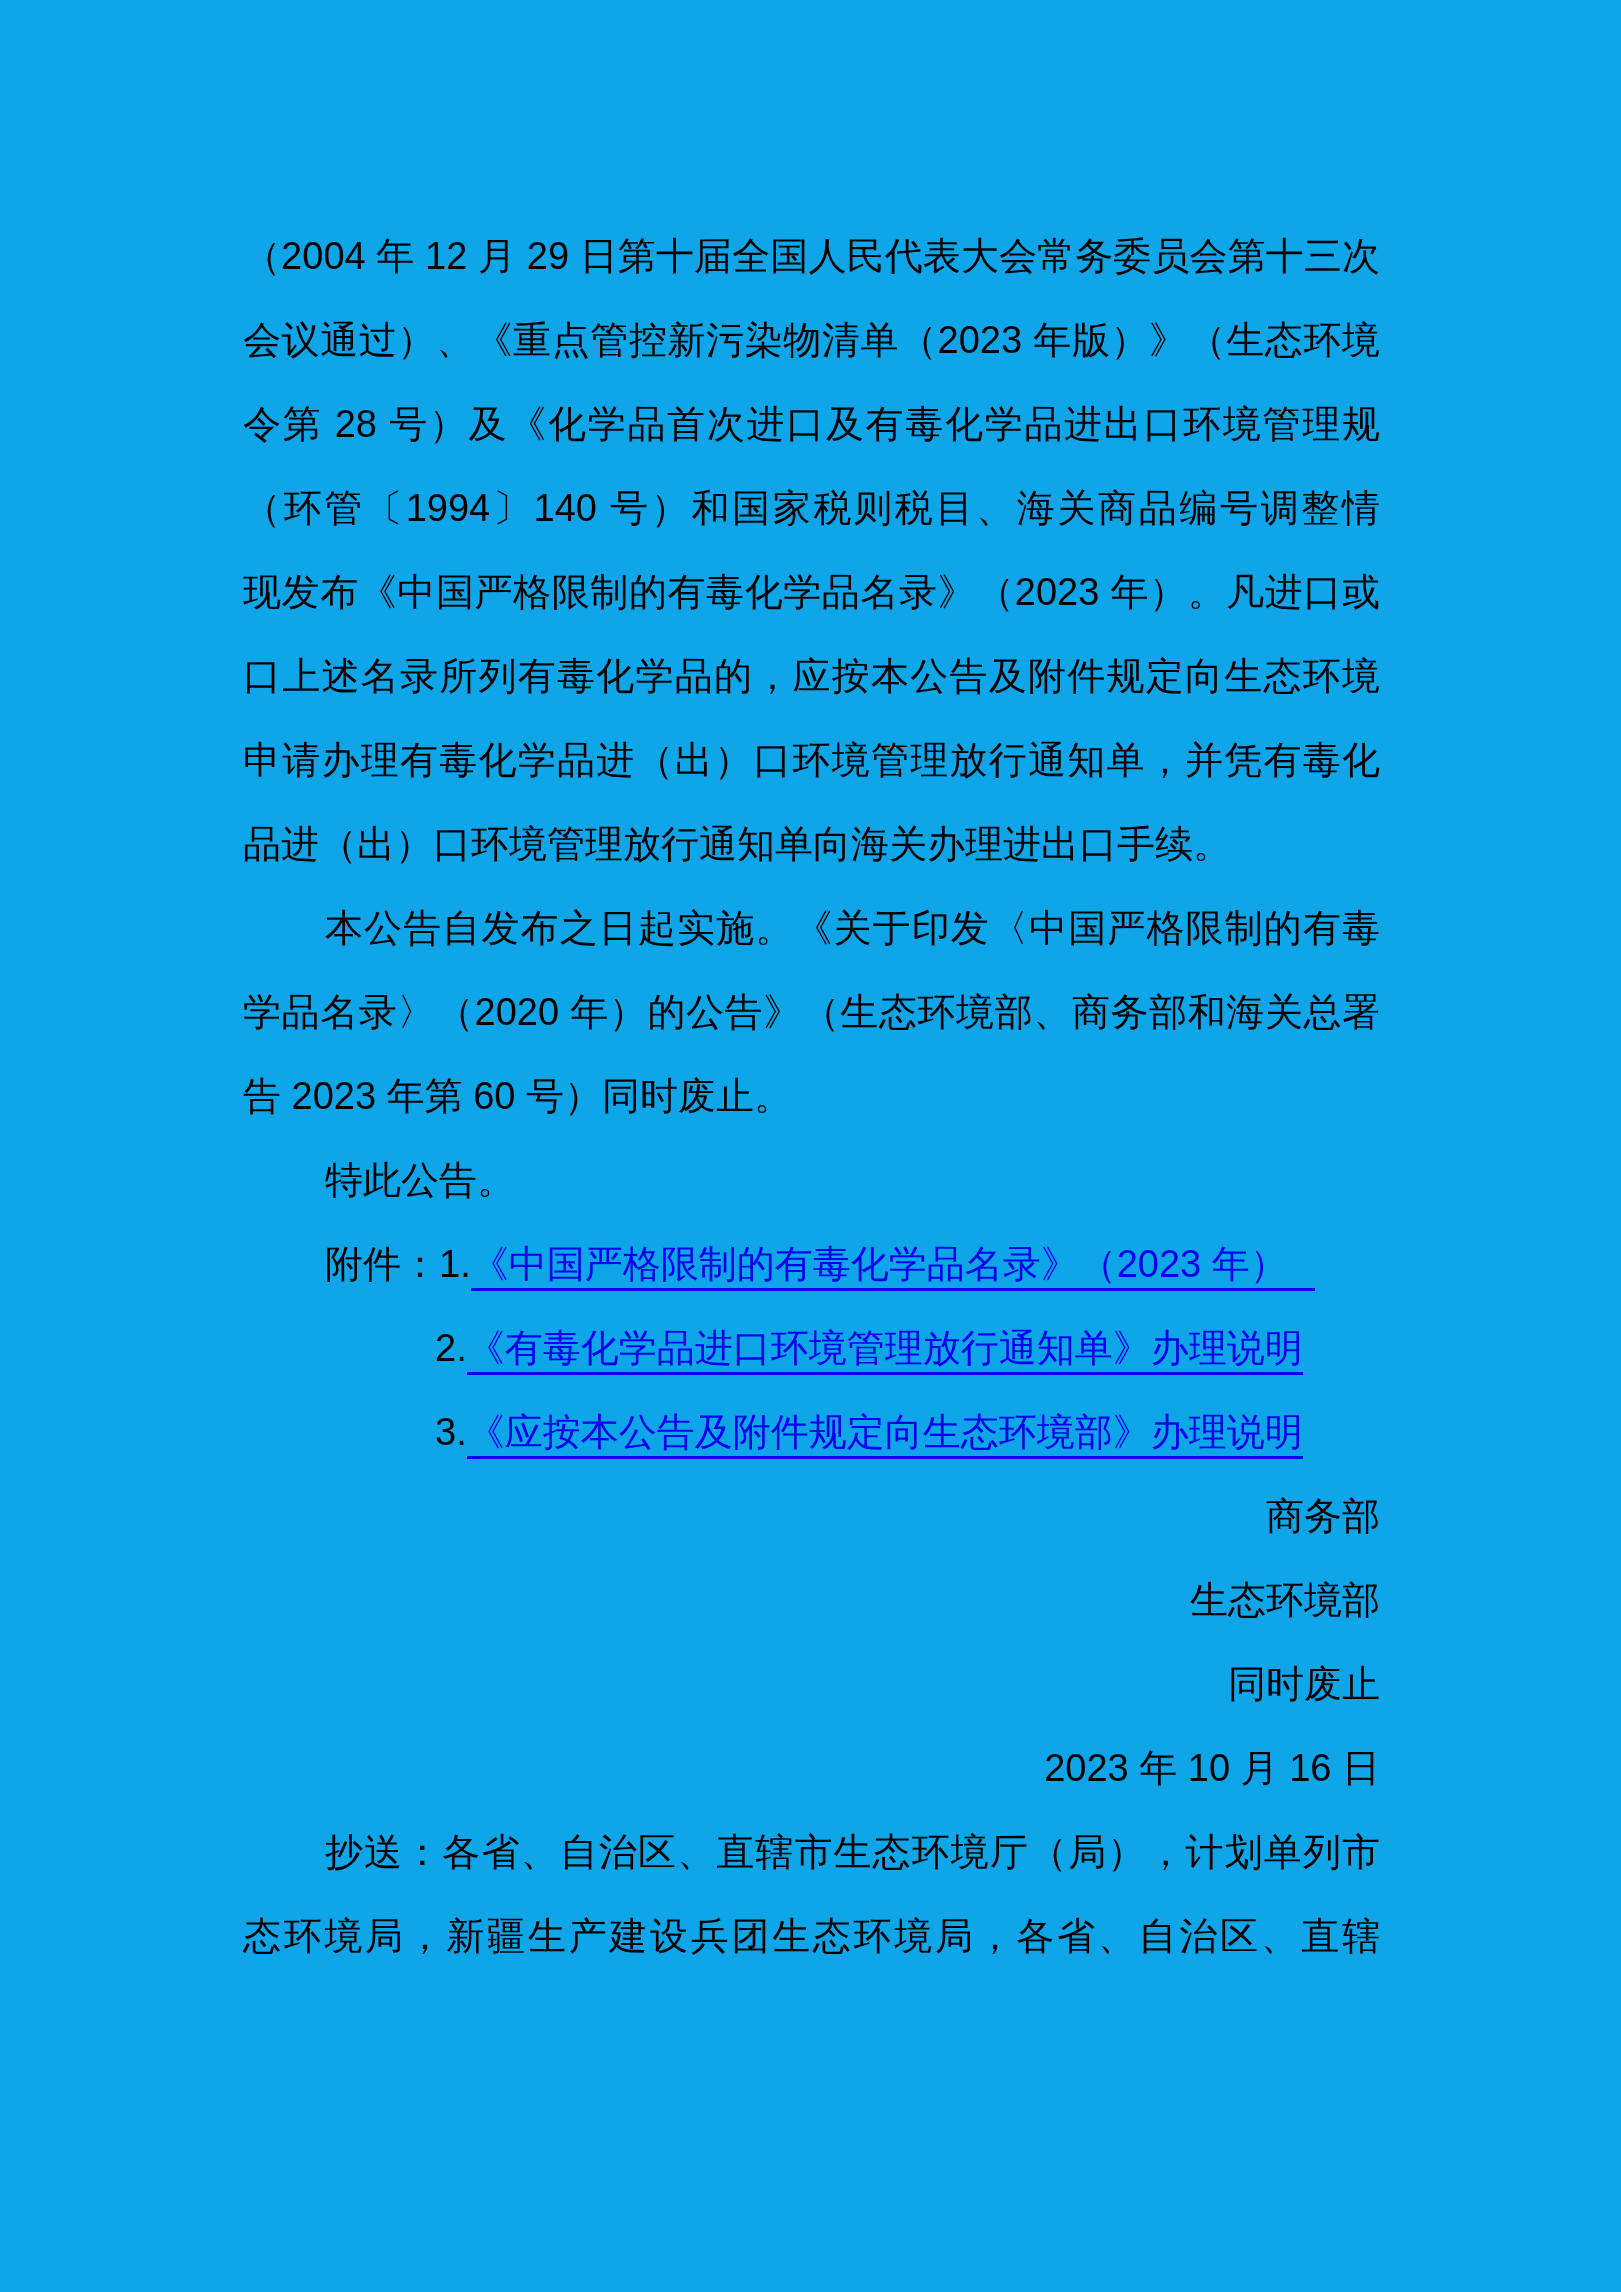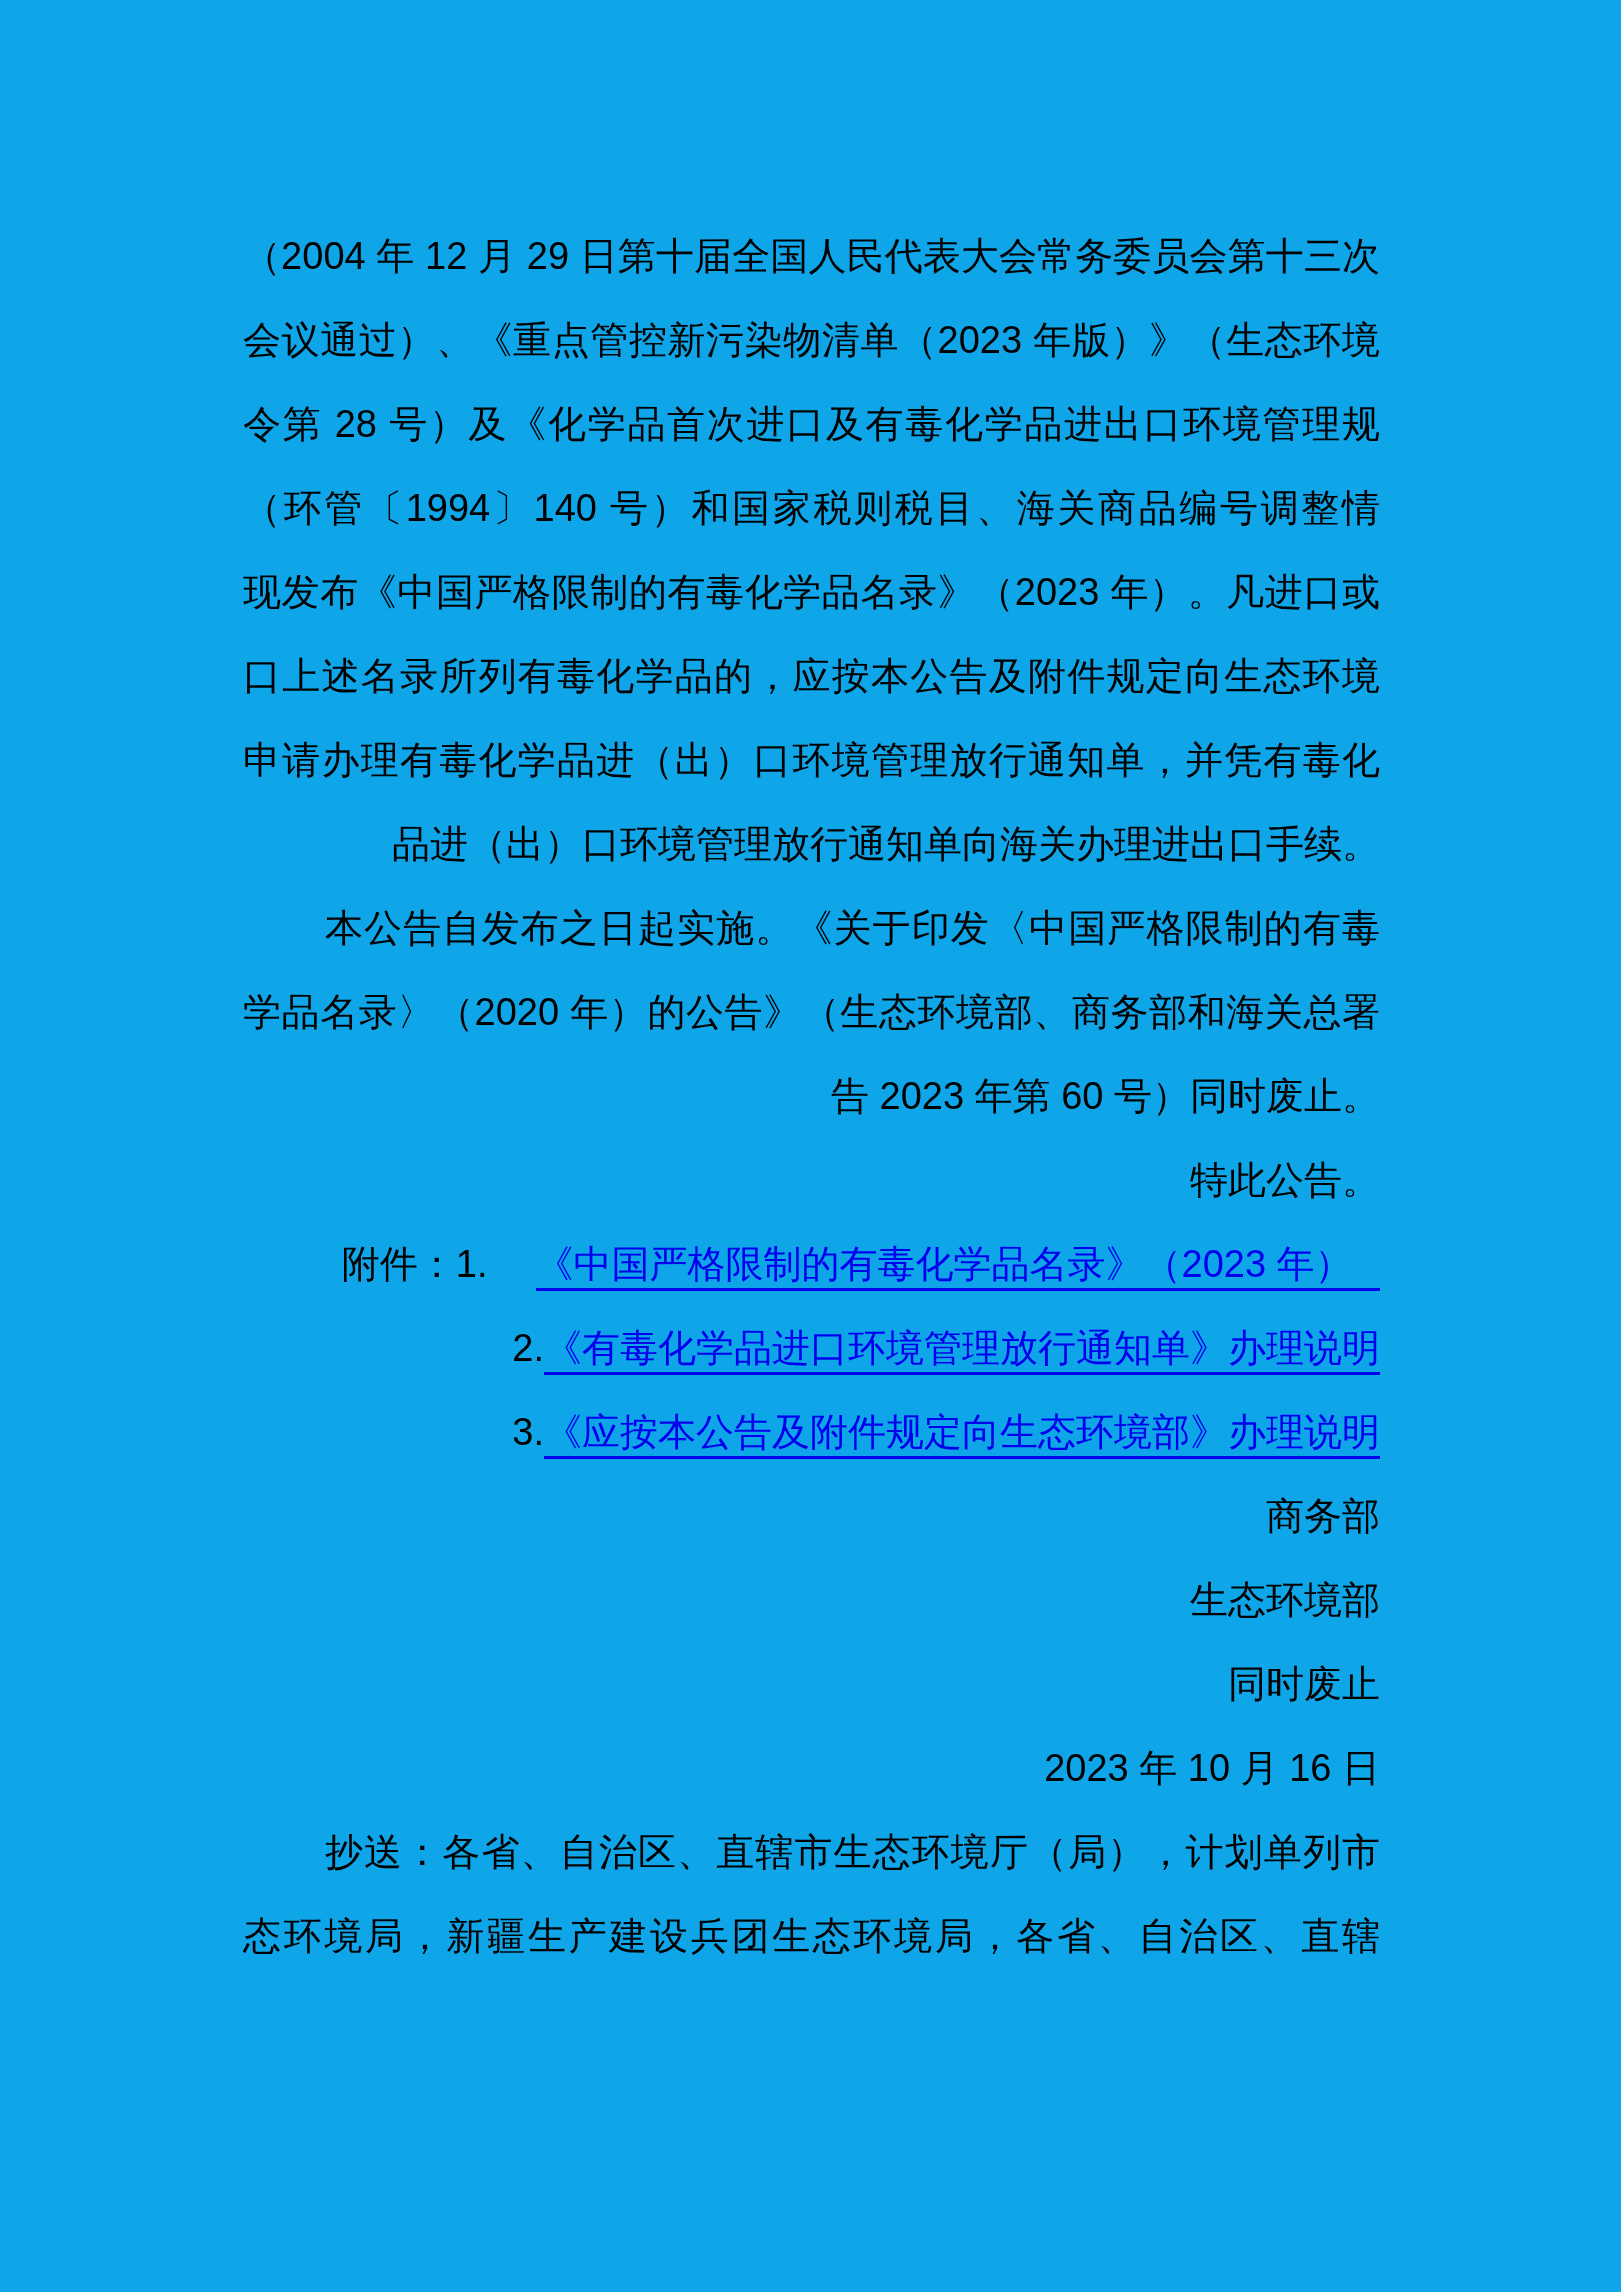--- a/index.html
+++ b/index.html
@@ -28,33 +28,33 @@
     font-size: 38px;
     color: #000000;
     overflow: hidden;
     white-space: pre-wrap;
   }
   
   .jf {
     text-align: justify;
     text-align-last: justify;
   }
-  .left  { text-align: right; }
+  .left  { text-align: left; }
   .right { text-align: right; }
   .ind   { padding-left: 82px; }      
   .ind-att { padding-left: 192px; }   
   .num { color: #000000; }
   a.att-link, span.att-link {
     color: #0000ee;
     text-decoration: none;
     border-bottom: 3.9px solid #0000ee;
     padding-bottom: 2.9px;
     cursor: pointer;
   }
-  .ext { padding-right: 27.4px; margin-left: 48px; }  
+  .ext { padding-right: 27.4px; }  
 </style>
 </head>
 <body>
 
 <div class="page">
 
   <div class="line jf">（2004 年 12 月 29 日第十届全国人民代表大会常务委员会第十三次</div>
   <div class="line jf">会议通过）、《重点管控新污染物清单（2023 年版）》（生态环境部</div>
   <div class="line jf">令第 28 号）及《化学品首次进口及有毒化学品进出口环境管理规定》</div>
   <div class="line jf">（环管〔1994〕140 号）和国家税则税目、海关商品编号调整情况，</div>

